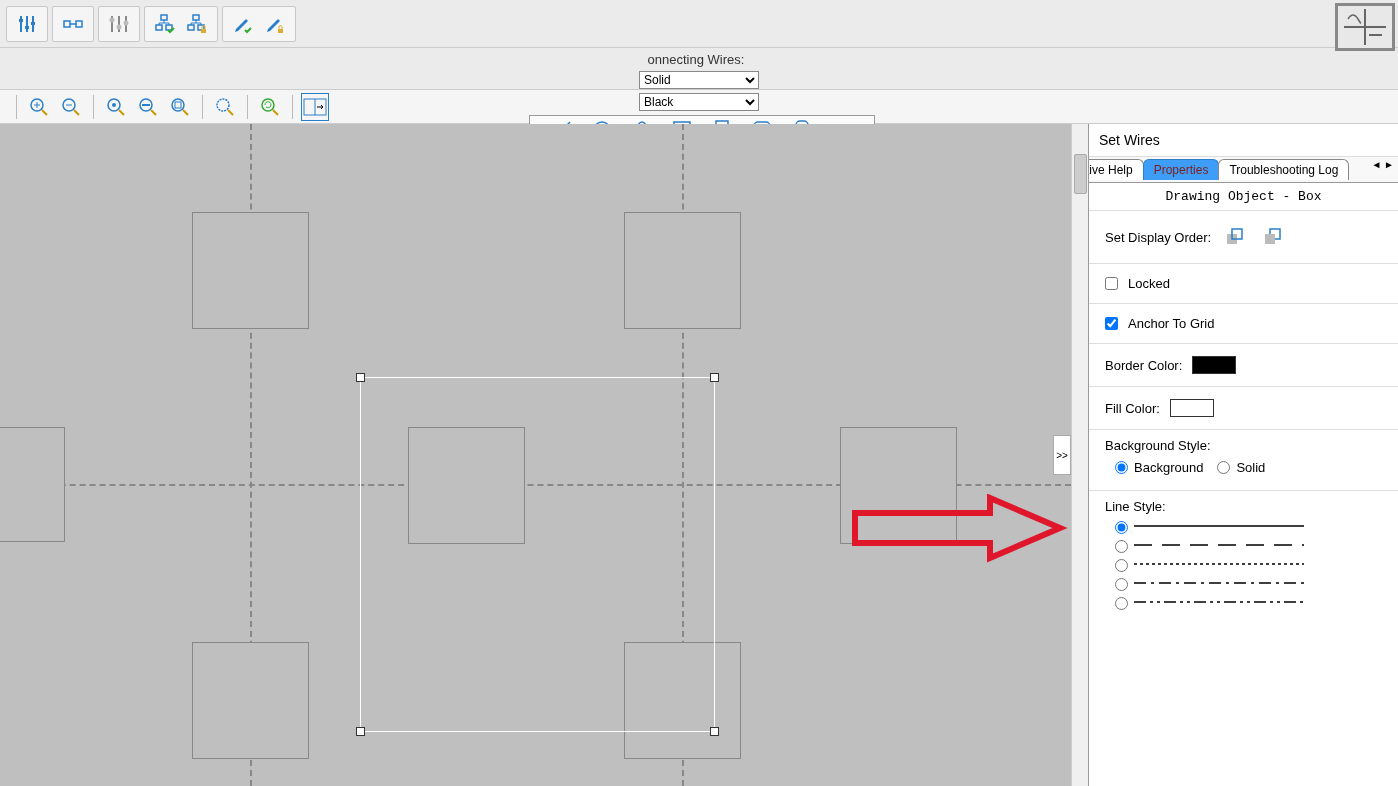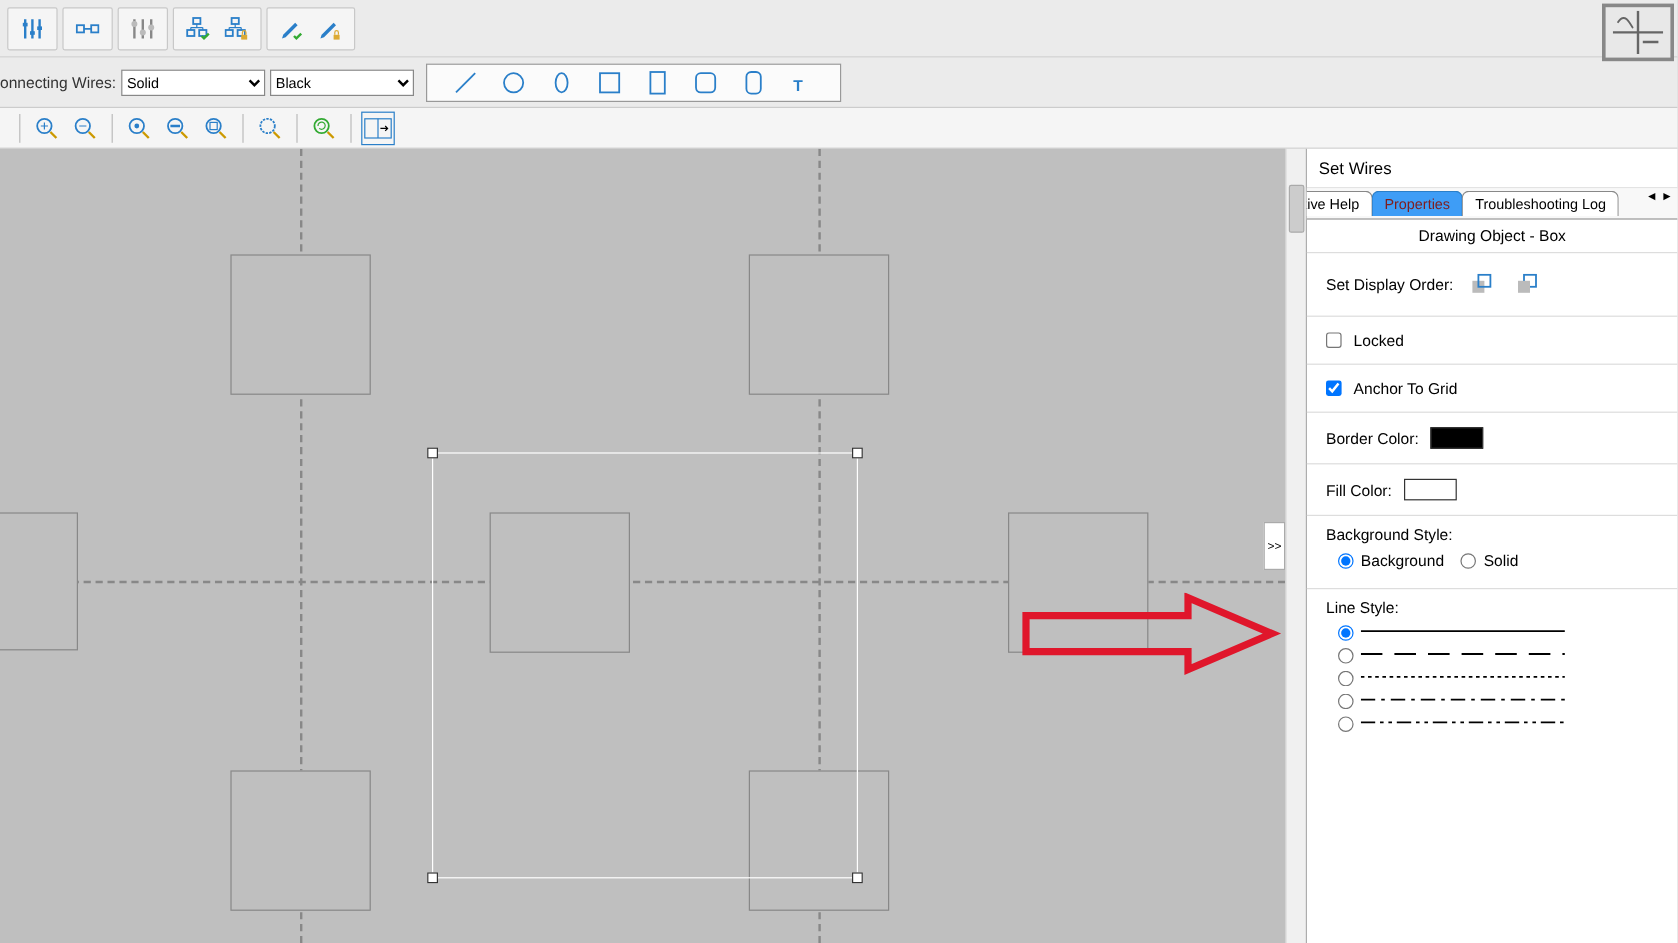--- a/index.html
+++ b/index.html
@@ -1,20 +1,20 @@
 <!DOCTYPE html>
 <html><head>
 <meta charset="utf-8">
 <style>
 * { box-sizing: border-box; margin: 0; padding: 0; font-family: Arial, sans-serif; font-size: 13px; }
 body { background: #f0f0f0; width: 1398px; height: 786px; overflow: hidden; position: relative; }
 
 .toolbar-row { background: #ebebeb; border-bottom: 1px solid #ccc; display: flex; align-items: center; padding: 4px 6px; gap: 4px; }
 .tb1 { height: 48px; }
-.tb2 { height: 42px; }
+.tb2 { height: 42px; flex-direction: column; }
 .tb3 { height: 34px; background: #f5f5f5; }
 
 .tb-group { display: flex; align-items: center; gap: 4px; padding: 0 6px; border: 1px solid #c8c8c8; border-radius: 2px; height: 36px; background: #f5f5f5; }
 .tb-group2 { display: flex; align-items: center; gap: 4px; padding: 0 6px; height: 28px; }
 .tb-sep { width: 1px; height: 24px; background: #bbb; margin: 0 4px; }
 
 .icon-btn { width: 28px; height: 28px; display: flex; align-items: center; justify-content: center; cursor: pointer; border: 1px solid transparent; border-radius: 2px; }
 
 .wire-label { color: #333; margin-left: -6px; }
 select.combo { width: 120px; height: 22px; border: 1px solid #888; background: white; font-size: 12px; }
@@ -30,21 +30,21 @@
 .collapse-btn { position: absolute; right: 0; top: 50%; transform: translateY(-50%); width: 18px; height: 40px; background: white; border: 1px solid #aaa; display: flex; align-items: center; justify-content: center; font-size: 10px; cursor: pointer; }
 
 .panel { width: 310px; background: white; border-left: 1px solid #999; display: flex; flex-direction: column; }
 .panel-header { padding: 8px 10px; font-size: 14px; border-bottom: 1px solid #ddd; }
 .tabs { display: flex; align-items: center; height: 26px; border-bottom: 1px solid #999; background: #f8f8f8; overflow: hidden; position: relative; }
 .tab { padding: 3px 10px; border: 1px solid #888; border-bottom: none; border-radius: 6px 6px 0 0; font-size: 12px; background: white; margin-right: -1px; cursor: pointer; white-space: nowrap; }
 .tab.active { background: #3e9df6; color: #7f1d1d; border-color: #2a7fc9; }
 .tab-arrows { position: absolute; right: 4px; top: 2px; font-size: 10px; }
 
 .prop-section { padding: 8px 16px; border-bottom: 1px solid #ddd; }
-.prop-title { text-align: center; padding: 6px; border-bottom: 1px solid #ddd; font-size: 13px; }
+.prop-title { text-align: center; padding: 6px; border-bottom: 1px solid #ddd; font-size: 13px; font-family: Liberation Mono, monospace; }
 .prop-row { display: flex; align-items: center; gap: 10px; padding: 4px 0; }
 .swatch { width: 44px; height: 18px; border: 1px solid #333; }
 .radio-row { display: flex; align-items: center; gap: 6px; padding: 3px 0; }
 .line-sample { flex: 1; height: 12px; }
 
 
 .box { position: absolute; border: 1px solid #888; background: #bfbfbf; }
 .dashline-h { position: absolute; border-top: 2px dashed #888; width: 100%; }
 .dashline-v { position: absolute; border-left: 2px dashed #888; height: 100%; }
 .sel-box { position: absolute; border: 1px solid white; }

